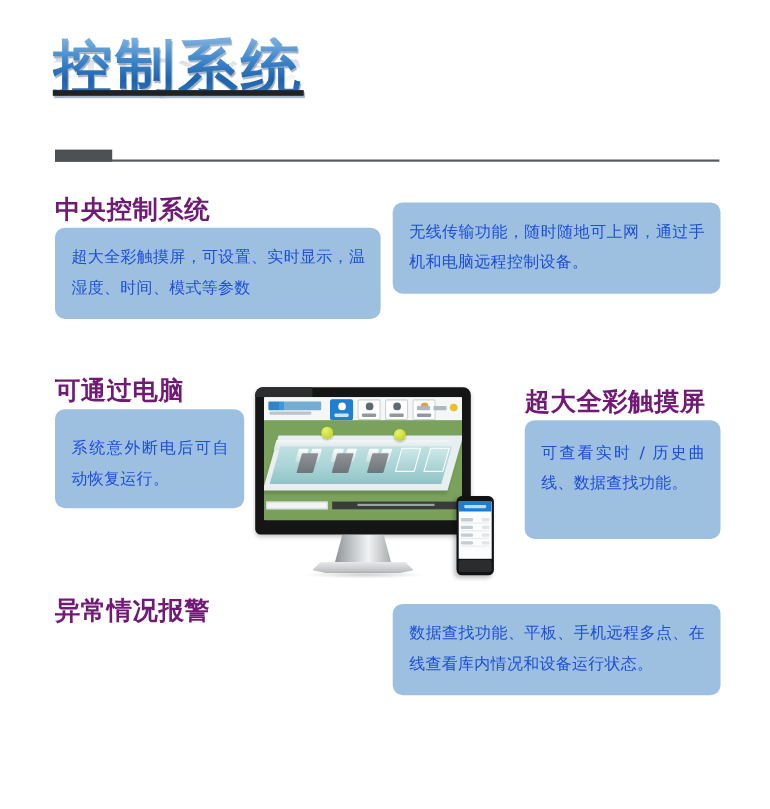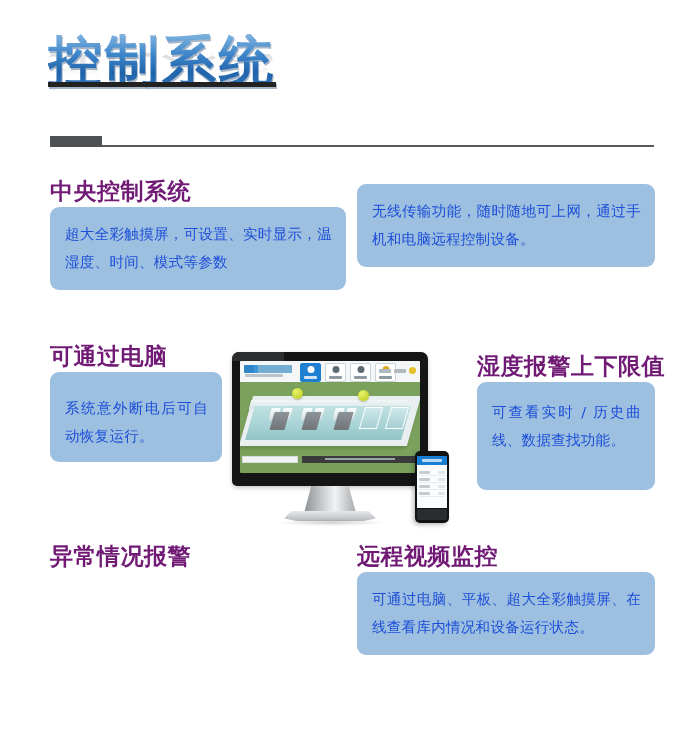--- a/index.html
+++ b/index.html
@@ -322,31 +322,30 @@
 <div class="feat" id="feat-remote">
   <div class="feat-box">无线传输功能，随时随地可上网，通过手机和电脑远程控制设备。</div>
 </div>
 
 <div class="feat" id="feat-memory">
   <div class="feat-head">可通过电脑</div>
   <div class="feat-box">系统意外断电后可自动恢复运行。</div>
 </div>
 
 <div class="feat" id="feat-data">
-  <div class="feat-head">湿度报警上下限值</div>
+  <div class="feat-head">超大全彩触摸屏</div>
   <div class="feat-box">可查看实时 / 历史曲线、数据查找功能。</div>
 </div>
 
 <div class="feat" id="feat-alarm">
   <div class="feat-head">异常情况报警</div>
 </div>
 
 <div class="feat" id="feat-video">
-  <div class="feat-head">远程视频监控</div>
-  <div class="feat-box">可通过电脑、平板、超大全彩触摸屏、在线查看库内情况和设备运行状态。</div>
+  <div class="feat-box">数据查找功能、平板、手机远程多点、在线查看库内情况和设备运行状态。</div>
 </div>
 
 <div id="device-illustration">
 
   <div class="monitor-bezel">
     <div class="monitor-screen">
 
       <div class="scr-topbar">
         <div class="scr-logo"></div>
         <div class="scr-logo-sub"></div>

